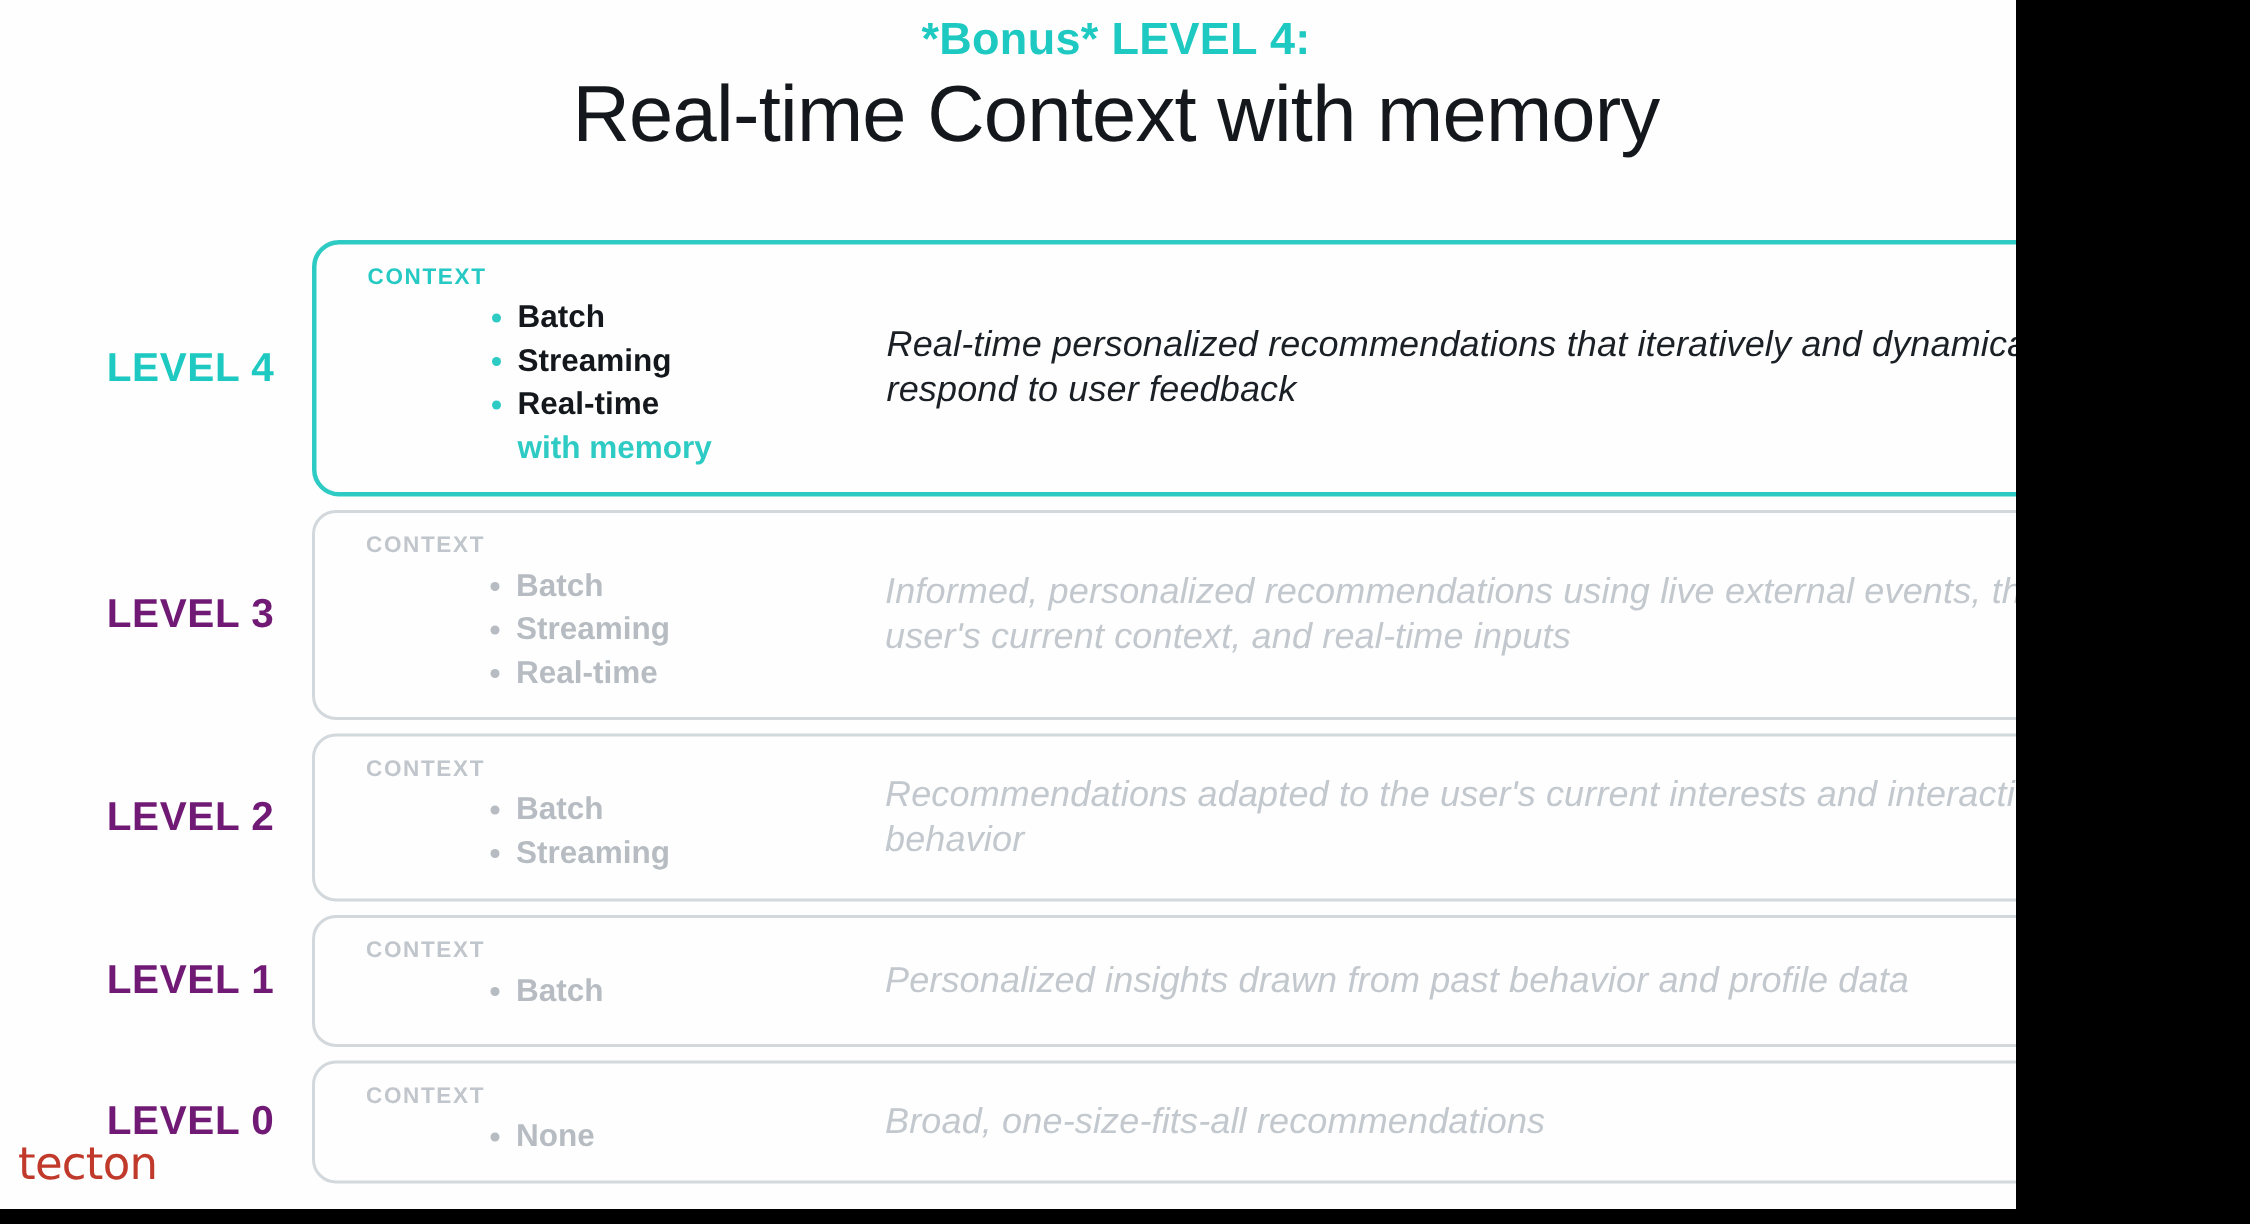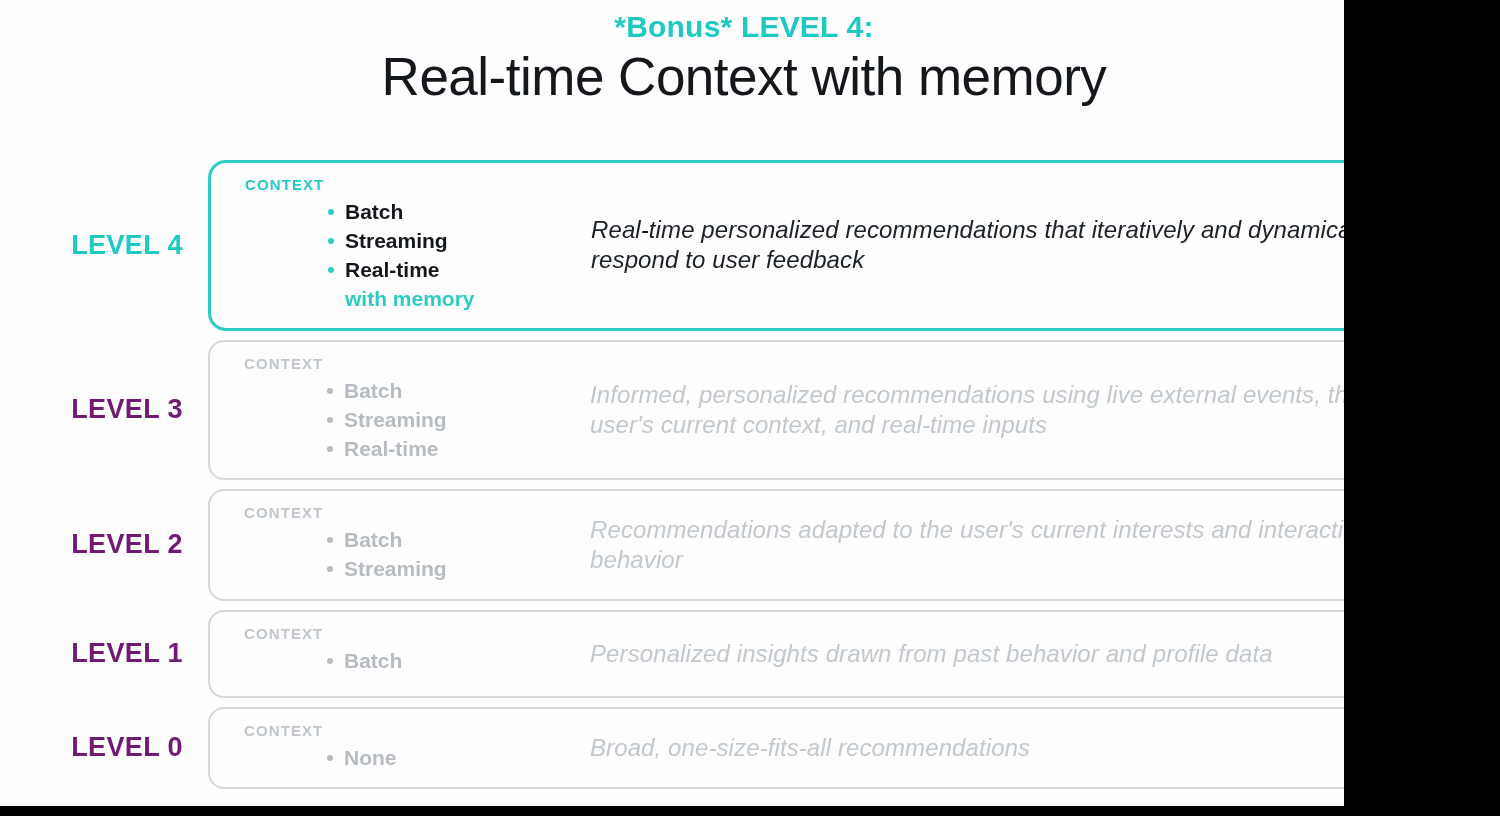--- a/index.html
+++ b/index.html
@@ -287,17 +287,21 @@
               <li><span class="dot"></span><span>None</span></li>
             </ul>
           </div>
           <div class="desc-wrap">
             <div class="desc">Broad, one-size-fits-all recommendations</div>
           </div>
         </div>
       </div>
     </div>
 
+  <div class="footer">
+    <div class="logo">tecton</div>
+    <div class="page-num">48</div>
+  </div>
 
 </div>
 
 <div class="right-band"></div>
 <div class="bottom-band"></div>
 
 </body></html>

